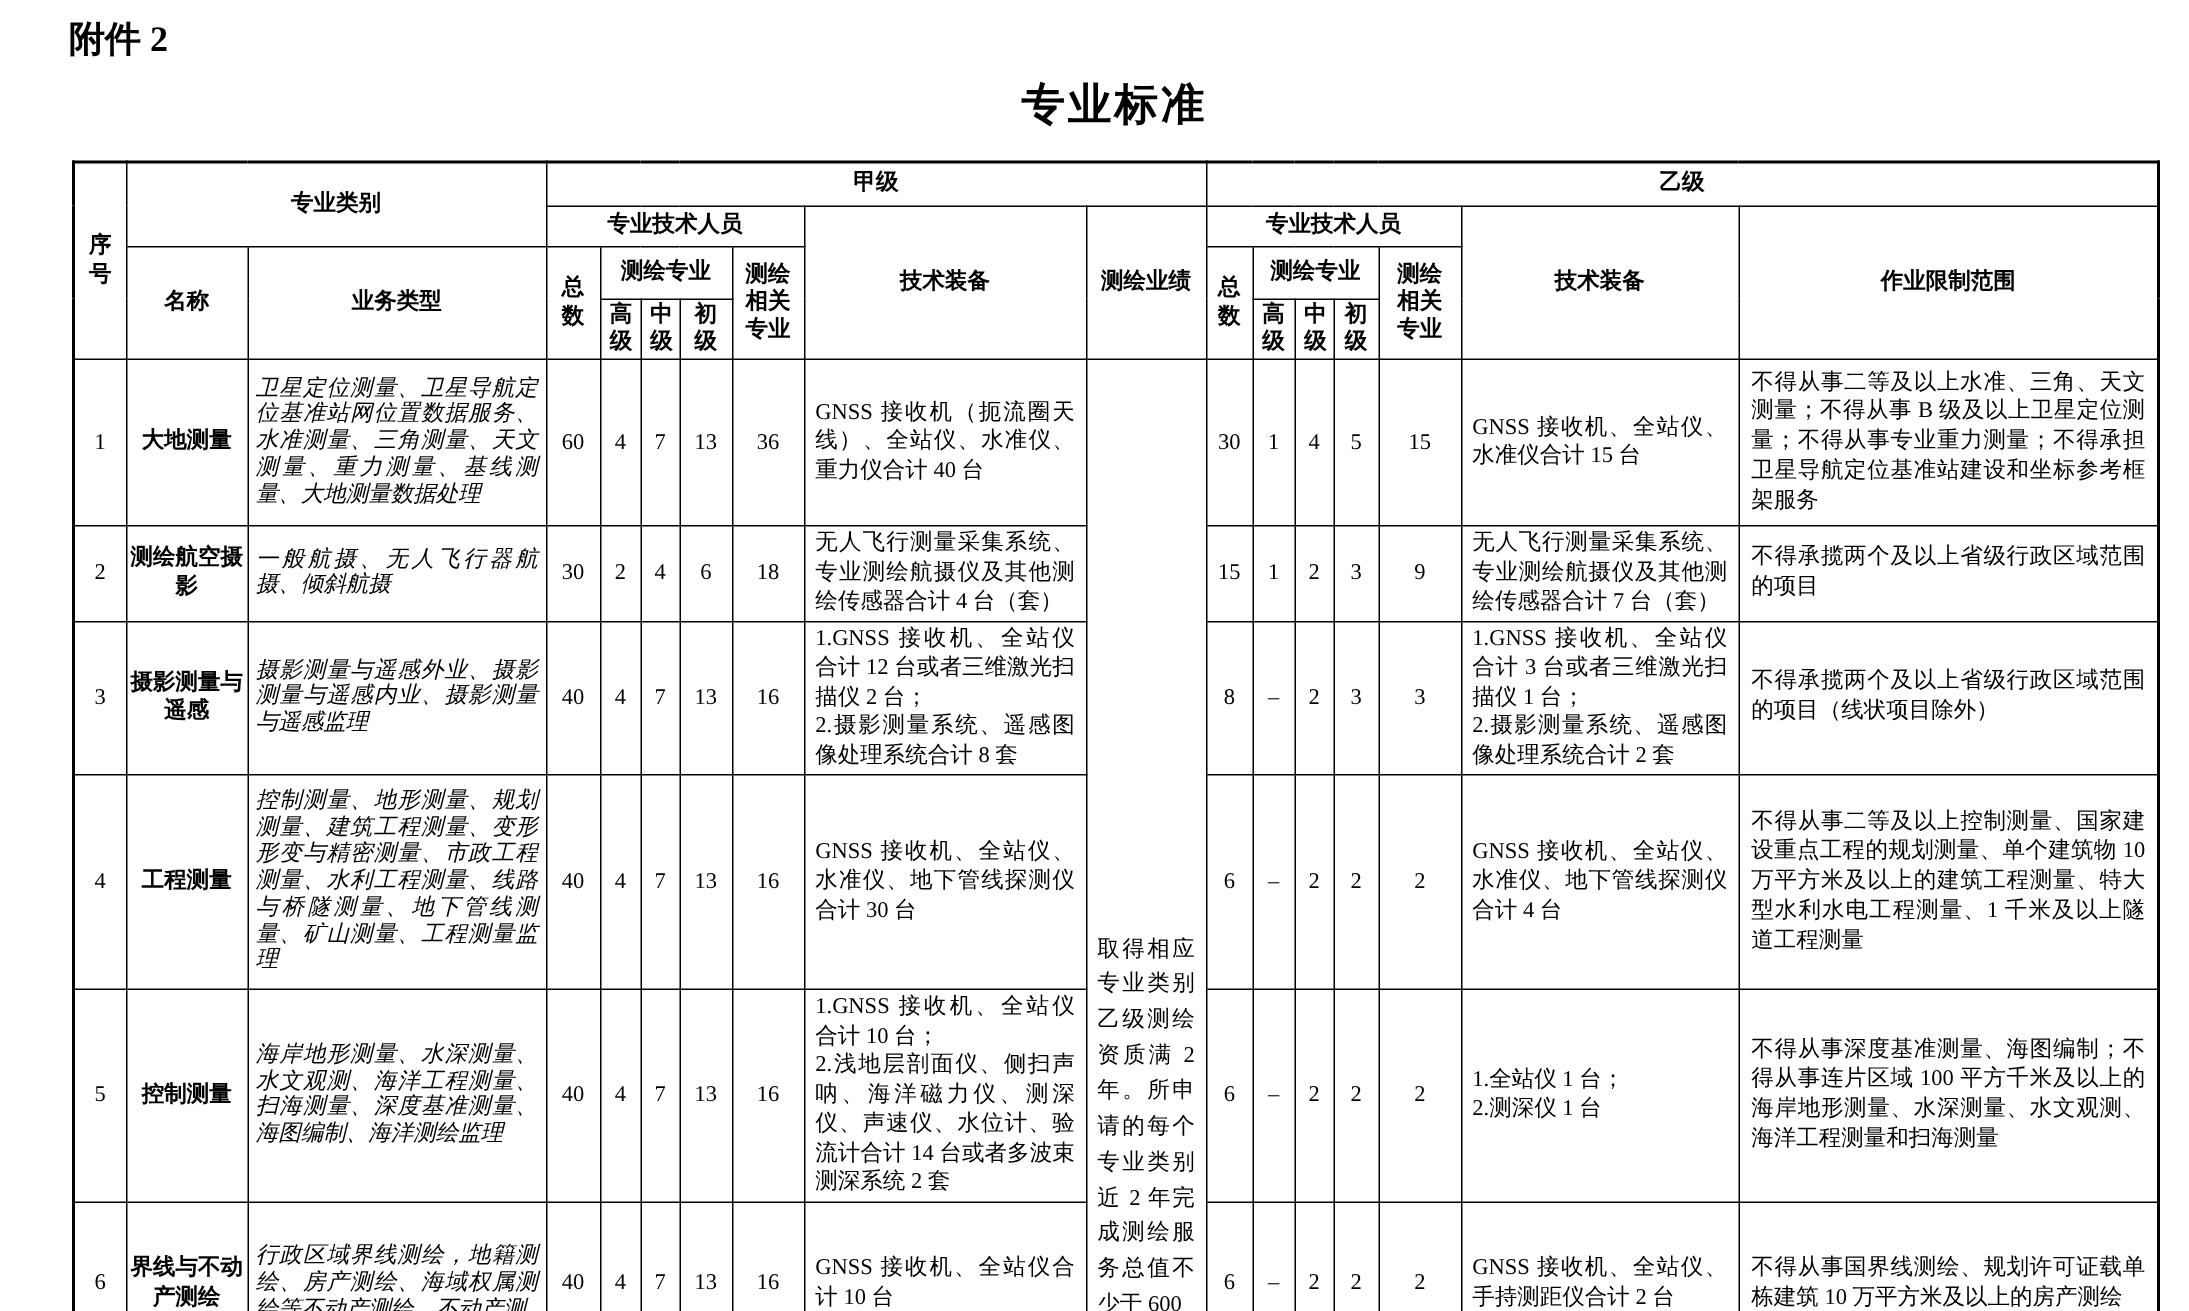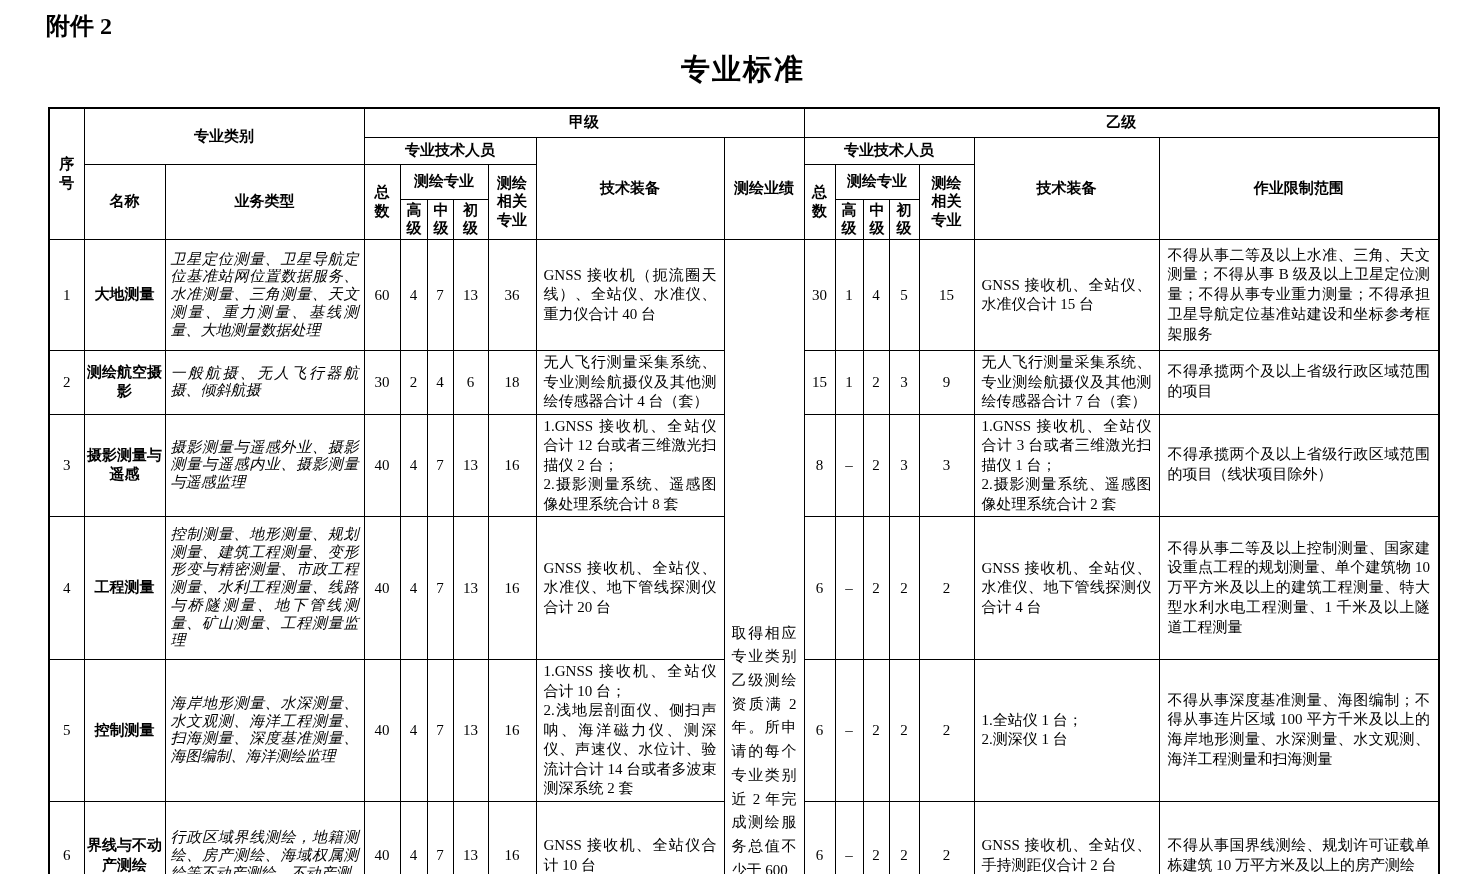--- a/index.html
+++ b/index.html
@@ -195,21 +195,21 @@
 
   <tr class="r4">
     <td class="num">4</td>
     <td class="name">工程测量</td>
     <td class="biz">控制测量、地形测量、规划测量、建筑工程测量、变形形变与精密测量、市政工程测量、水利工程测量、线路与桥隧测量、地下管线测量、矿山测量、工程测量监理</td>
     <td class="num">40</td>
     <td class="num">4</td>
     <td class="num">7</td>
     <td class="num">13</td>
     <td class="num">16</td>
-    <td class="equip">GNSS 接收机、全站仪、水准仪、地下管线探测仪合计 20 台</td>
+    <td class="equip">GNSS 接收机、全站仪、水准仪、地下管线探测仪合计 30 台</td>
     <td class="num">6</td>
     <td class="num">–</td>
     <td class="num">2</td>
     <td class="num">2</td>
     <td class="num">2</td>
     <td class="equip">GNSS 接收机、全站仪、水准仪、地下管线探测仪合计 4 台</td>
     <td class="restrict">不得从事二等及以上控制测量、国家建设重点工程的规划测量、单个建筑物 10 万平方米及以上的建筑工程测量、特大型水利水电工程测量、1 千米及以上隧道工程测量</td>
   </tr>
 
   <tr class="r5">

